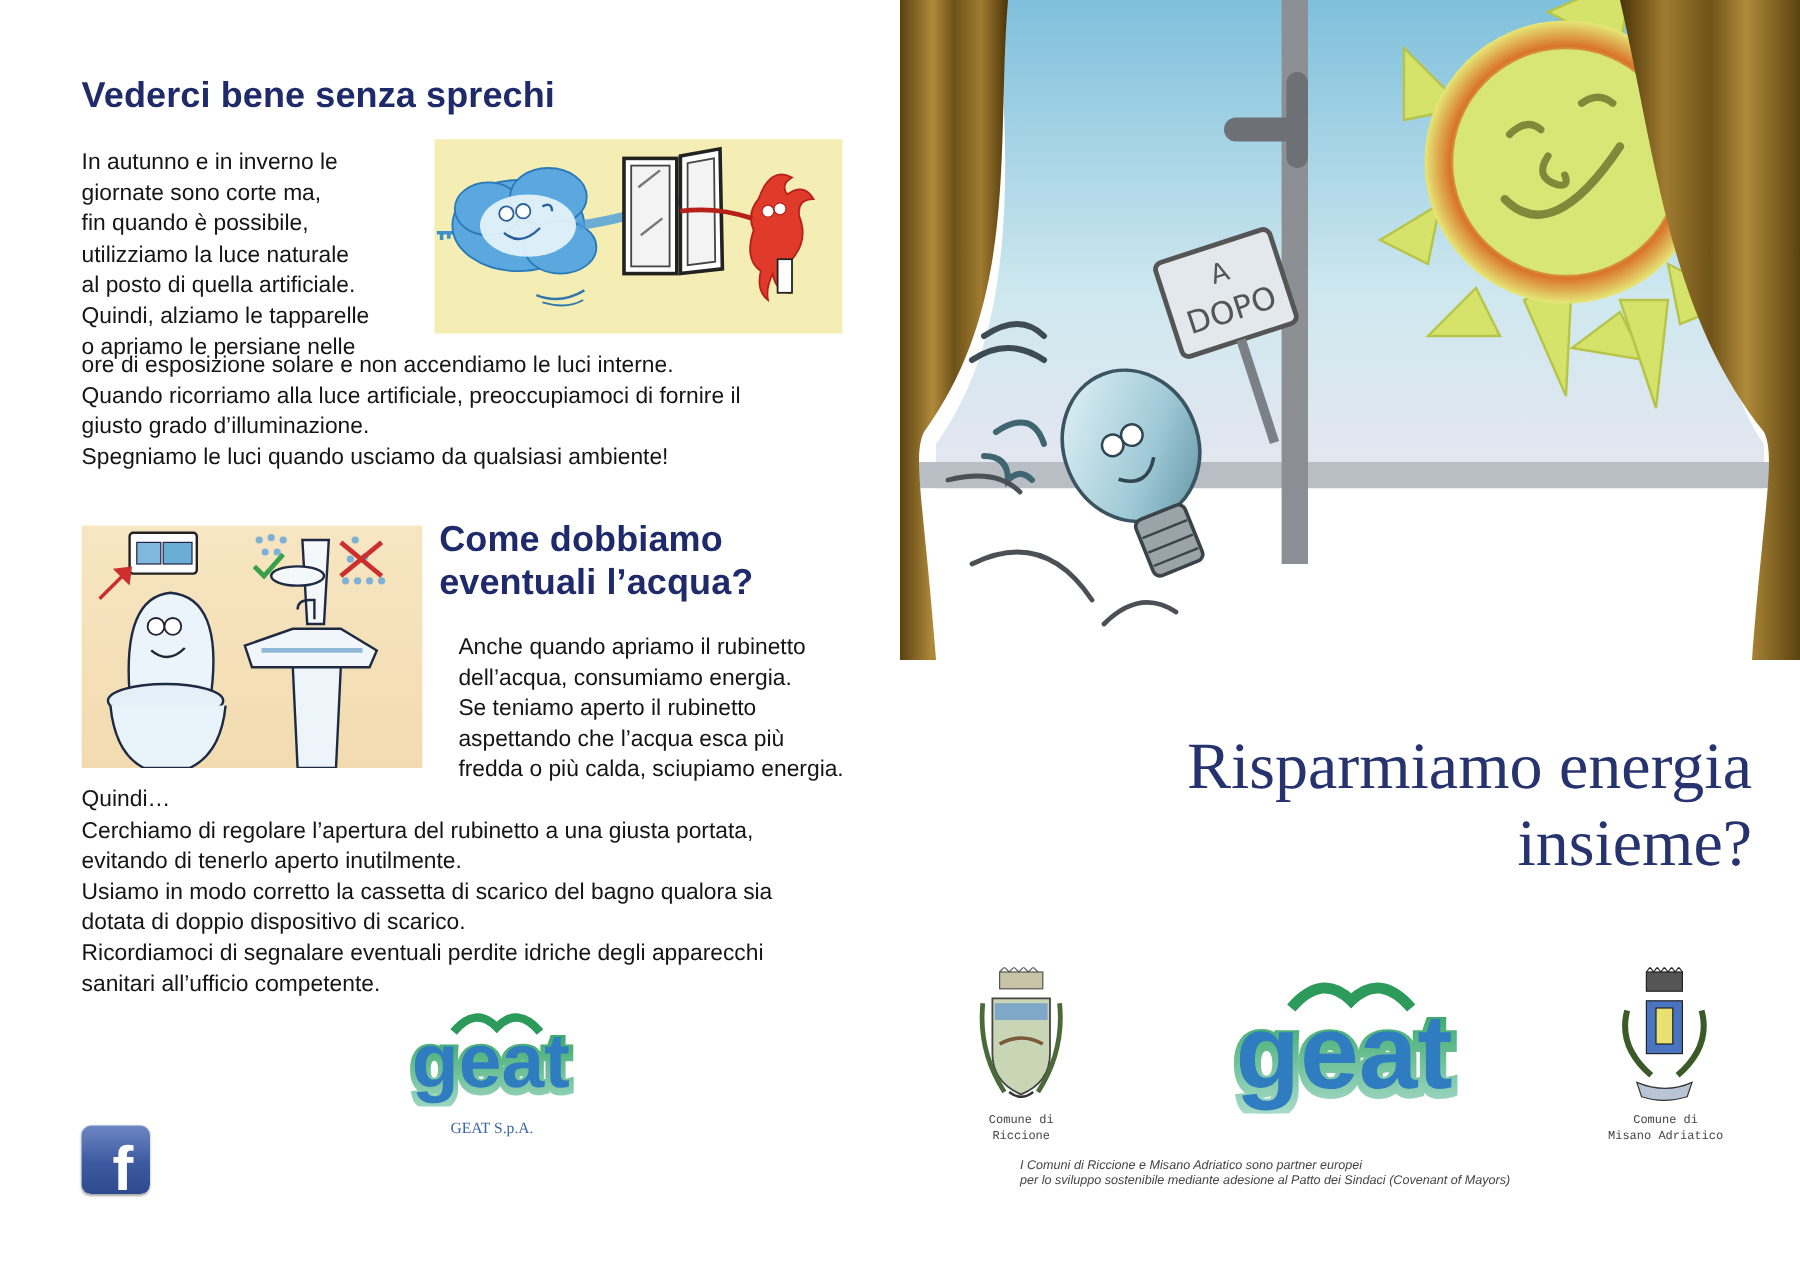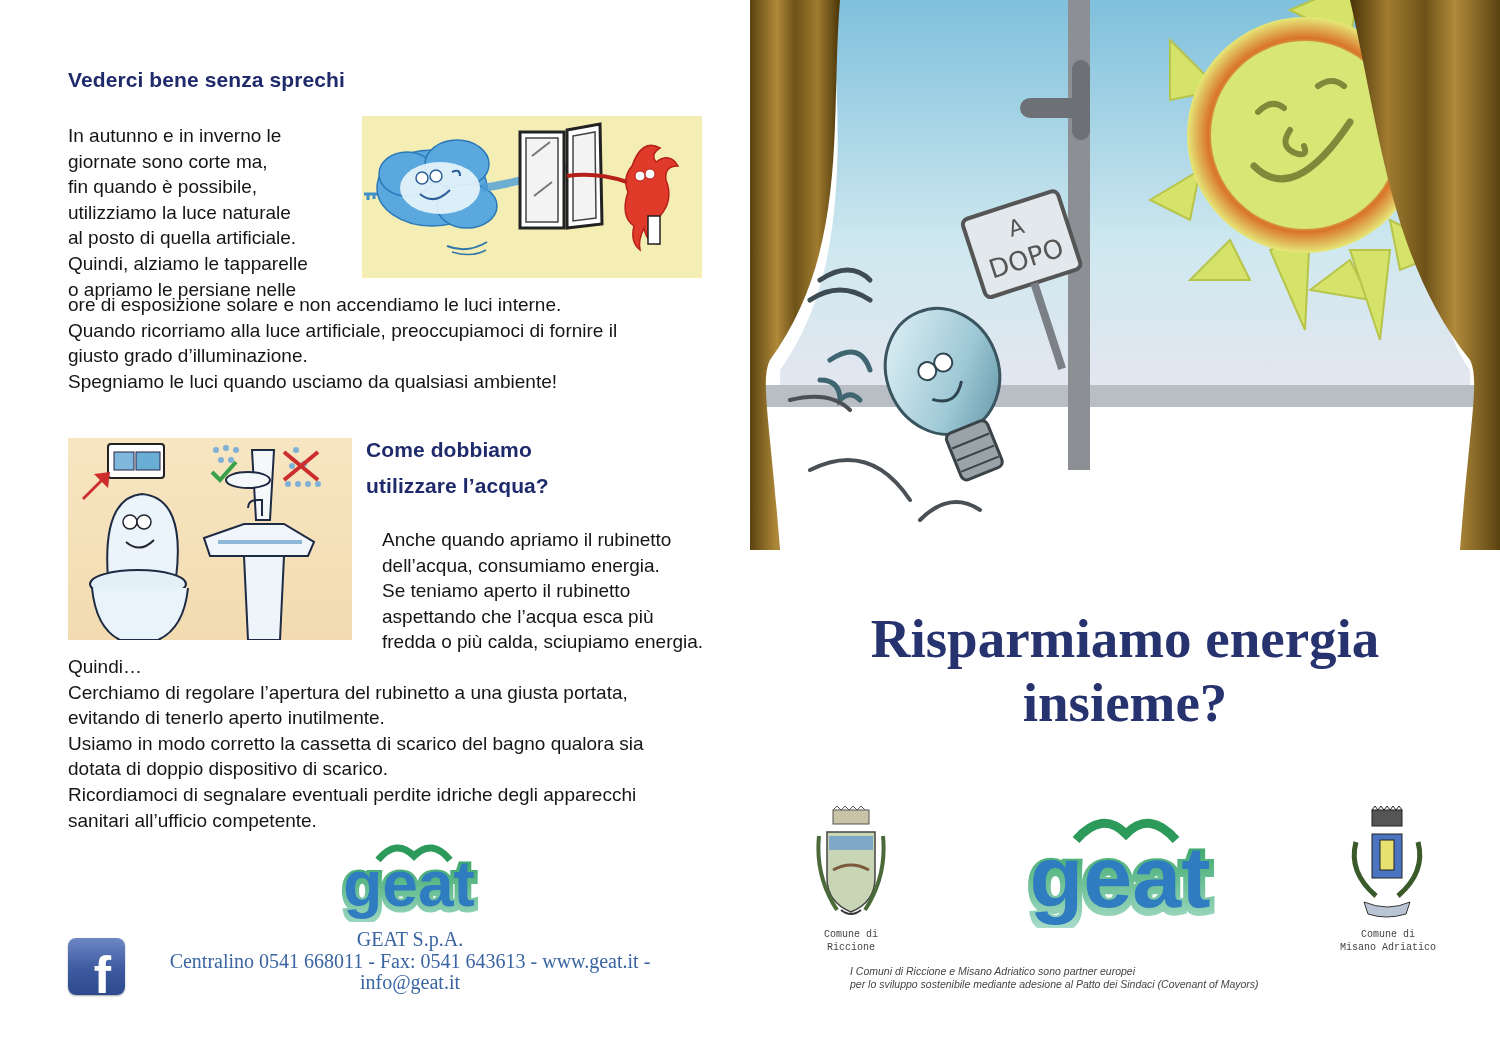--- a/index.html
+++ b/index.html
@@ -2,48 +2,48 @@
 <html><head>
 <meta charset="utf-8">
 <style>
   * { box-sizing: border-box; margin: 0; padding: 0; }
   html, body { width: 1500px; height: 1063px; background: #ffffff; overflow: hidden; }
   body { position: relative; font-family: "Liberation Sans", sans-serif; color: #111; }
 
   .abs { position: absolute; }
 
   
-  .h2 { font-family: "Liberation Sans", sans-serif; font-weight: bold; color: #1f2a6b; font-size: 21px; line-height: 36px; letter-spacing: 0.1px; }
+  .h2 { font-family: "Liberation Sans", sans-serif; font-weight: bold; color: #1f2a6b; font-size: 30px; line-height: 36px; letter-spacing: 0.1px; }
   .body-text { font-size: 19px; line-height: 25.6px; color: #151515; white-space: pre-line; }
 
   #title-1 { left: 68px; top: 62px; }
   #para-1a { left: 68px; top: 123px; width: 290px; }
   #para-1b { left: 68px; top: 292px; width: 660px; }
 
   #img-wind { left: 362px; top: 116px; width: 340px; height: 162px; background: #f5eeb4; overflow: hidden; }
   #img-wc { left: 68px; top: 438px; width: 284px; height: 202px; background: linear-gradient(180deg,#f7e6c2,#f2dbb0); overflow: hidden; }
 
   #title-2 { left: 366px; top: 432px; width: 330px; }
   #para-2a { left: 366px; top: 527px; width: 370px; margin-left: 16px; }
   #para-2b { left: 68px; top: 654px; width: 670px; }
 
   #geat-left { left: 318px; top: 838px; width: 182px; height: 84px; }
   #fb-icon { left: 68px; top: 938px; width: 57px; height: 57px; border-radius: 8px;
              background: linear-gradient(180deg,#6d86c4 0%,#3d5aa0 55%,#2e4a8e 100%);
              box-shadow: 0 1px 2px rgba(0,0,0,0.35); color: #fff; font-family: "Liberation Sans", sans-serif;
              font-weight: bold; font-size: 52px; line-height: 62px; text-align: center; overflow: hidden; }
   #fb-icon span { display: block; transform: translate(6px, 6px); }
 
-  .contact { font-family: "Liberation Serif", serif; color: #3a65a2; font-size: 20px; line-height: 21.5px; text-align: center; }
+  .contact { font-family: "Liberation Serif", serif; color: #3a65a2; font-size: 13px; line-height: 21.5px; text-align: center; }
   #contact { left: 130px; top: 929px; width: 560px; }
 
   
   #scene { left: 750px; top: 0; width: 750px; height: 550px; overflow: hidden; background: #ffffff; }
 
-  .big-title { font-family: "Liberation Serif", serif; font-weight: bold; color: #27336f; font-size: 55px; line-height: 64px; text-align: center; }
+  .big-title { font-family: "Liberation Serif", serif; font-weight: normal; color: #27336f; font-size: 55px; line-height: 64px; text-align: right; }
   #main-title { left: 790px; top: 607px; width: 670px; }
 
   #coat-riccione { left: 813px; top: 806px; width: 76px; height: 116px; }
   #coat-misano { left: 1342px; top: 806px; width: 90px; height: 116px; }
   #geat-right { left: 998px; top: 812px; width: 244px; height: 116px; }
 
   .caption { font-family: Liberation Mono, monospace; font-size: 10px; line-height: 12.5px; color: #444; text-align: center; white-space: pre-line; }
   #cap-riccione { left: 806px; top: 929px; width: 90px; }
   #cap-misano { left: 1336px; top: 929px; width: 104px; }
 
@@ -141,21 +141,21 @@
     <ellipse cx="180" cy="42" rx="22" ry="8" fill="#f5f8fb" stroke="#1e2a44" stroke-width="2"></ellipse>
     <path d="M180 70 q0 -8 10 -8 h4 v16" fill="none" stroke="#1e2a44" stroke-width="2"></path>
 
     <path d="M136 100 l40 -14 h40 l30 18 l-6 14 h-98z" fill="#f0f6fb" stroke="#1e2a44" stroke-width="2"></path>
     <path d="M150 104 h84" stroke="#8fb8d8" stroke-width="4"></path>
     <path d="M176 118 h40 l-4 84 h-32z" fill="#eef5fa" stroke="#1e2a44" stroke-width="2"></path>
   </svg>
 </div>
 
 <h2 id="title-2" class="abs h2" style="white-space: pre-line;">Come dobbiamo
-utilizzare l’acqua?</h2>
+eventuali l’acqua?</h2>
 
 <p id="para-2a" class="abs body-text">Anche quando apriamo il rubinetto
 dell’acqua, consumiamo energia.
 Se teniamo aperto il rubinetto
 aspettando che l’acqua esca più
 fredda o più calda, sciupiamo energia.</p>
 
 <p id="para-2b" class="abs body-text">Quindi…
 Cerchiamo di regolare l’apertura del rubinetto a una giusta portata,
 evitando di tenerlo aperto inutilmente.
@@ -177,21 +177,20 @@
     <text x="91" y="68" text-anchor="middle" font-family="Liberation Sans, sans-serif" font-weight="bold" font-size="64" fill="#2f7cc0">geat</text>
   </svg>
 </div>
 
 <div id="fb-icon" class="abs">
   <span>f</span>
 </div>
 
 <div id="contact" class="abs contact">
   <div>GEAT S.p.A.</div>
-  <div>Centralino 0541 668011 - Fax: 0541 643613 - www.geat.it - info@geat.it</div>
 </div>
 
 <div id="scene" class="abs">
   <svg width="750" height="550" viewBox="0 0 750 550">
     <defs>
       <linearGradient id="sky" x1="0" y1="0" x2="0" y2="1">
         <stop offset="0" stop-color="#7fc0dc"></stop>
         <stop offset="0.45" stop-color="#cfe8ef"></stop>
         <stop offset="0.75" stop-color="#e7e6f0"></stop>
         <stop offset="0.9" stop-color="#f4d8c8"></stop>

